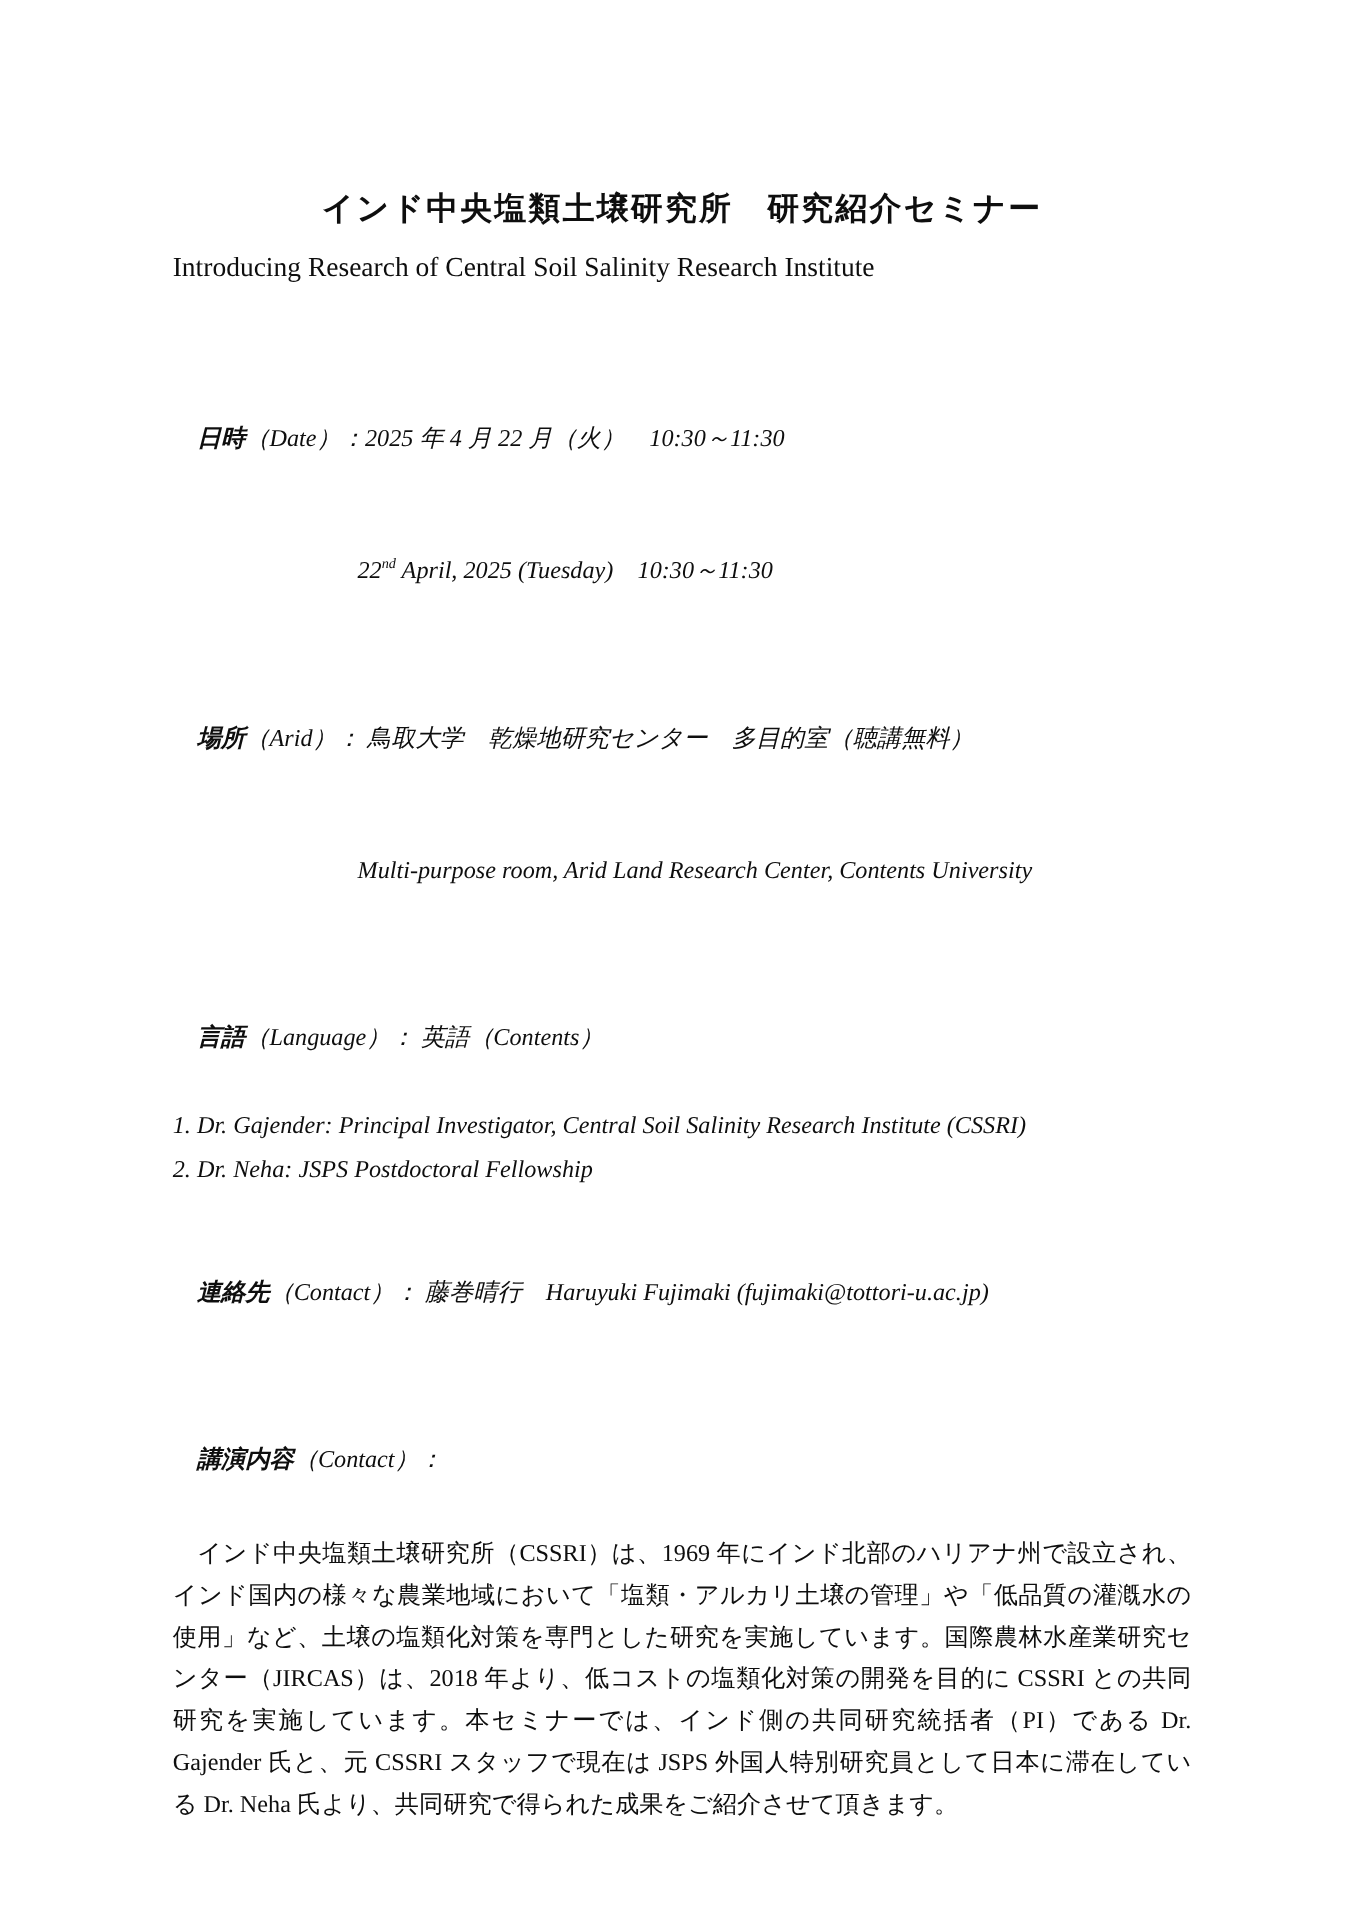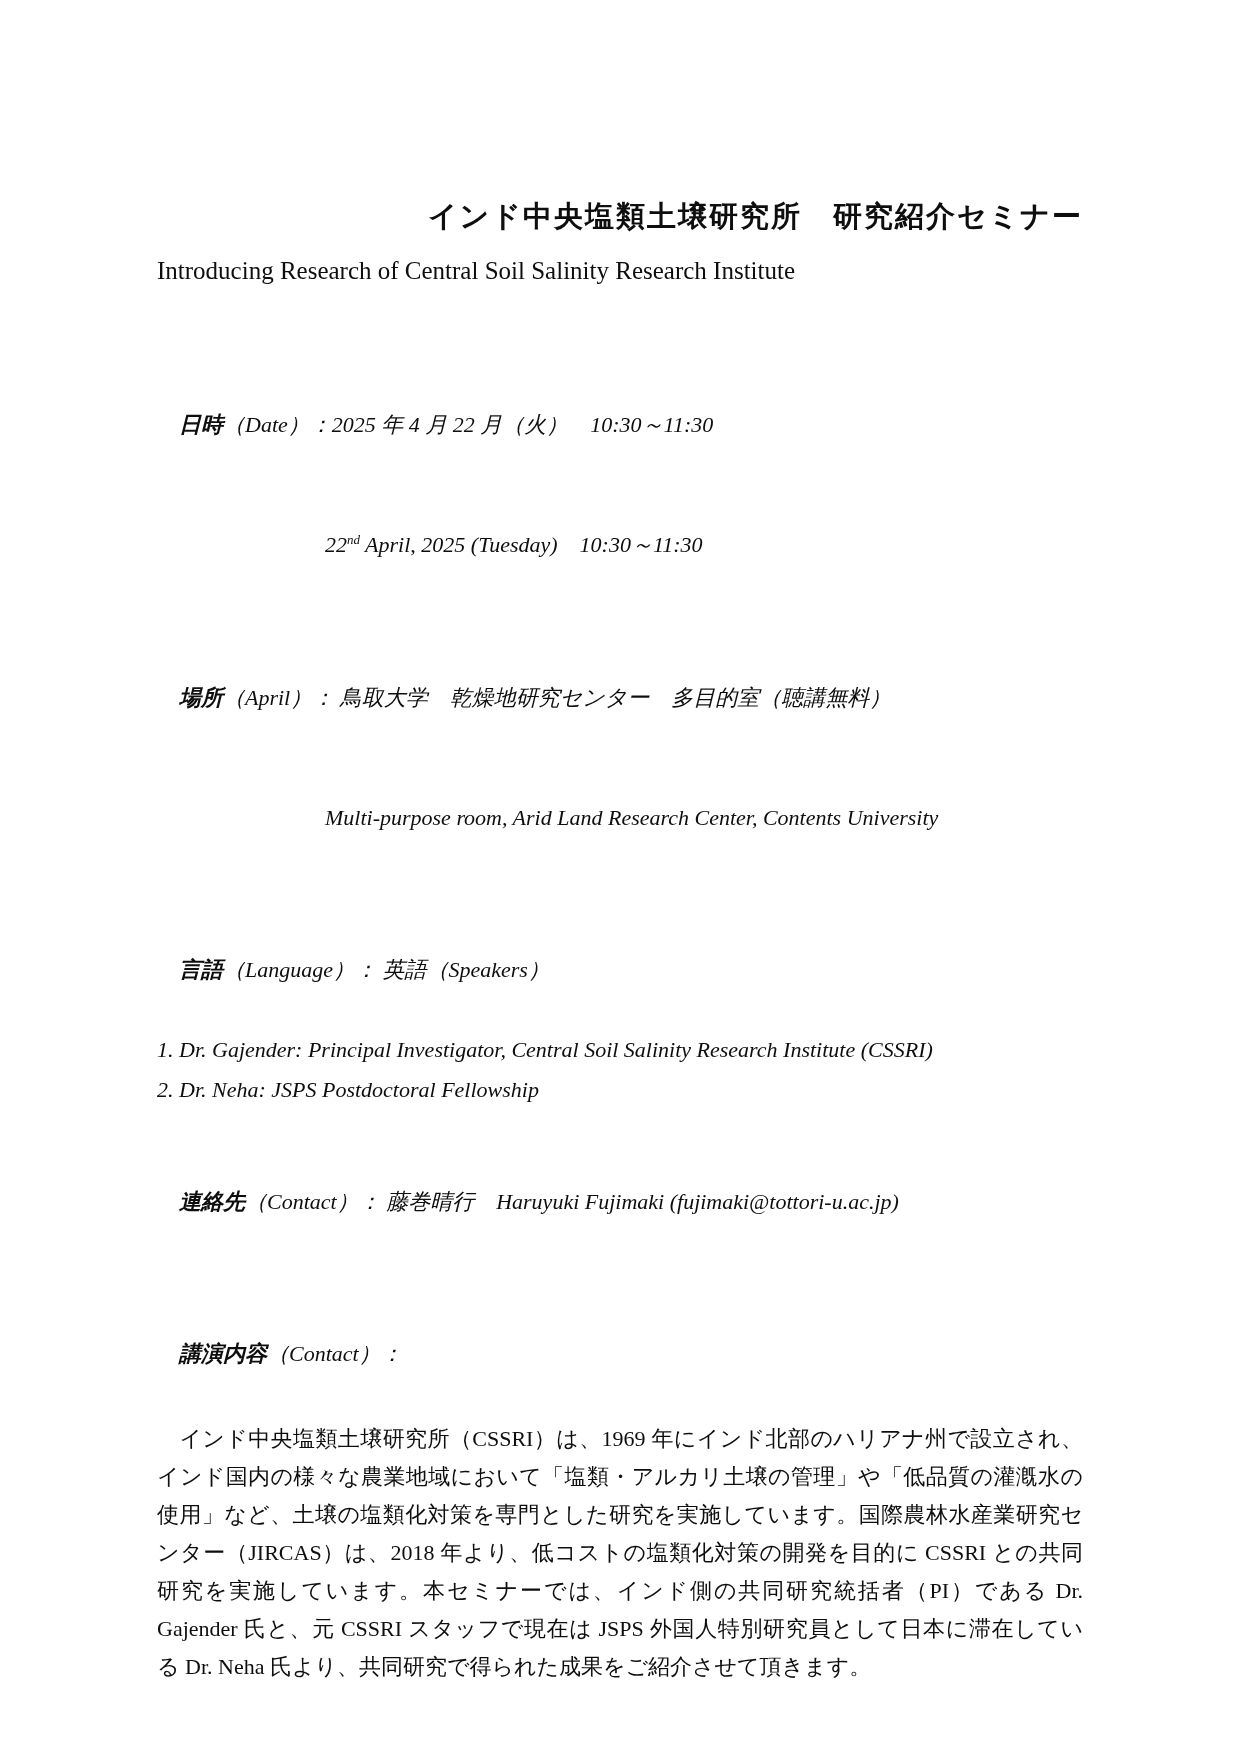--- a/index.html
+++ b/index.html
@@ -9,27 +9,26 @@
     height: 1754px;
     margin: 0 auto;
     background: #ffffff;
     color: #0e0e0e;
     box-sizing: border-box;
     padding: 170px 157px 0 157px;
     font-family: "Liberation Serif", "DejaVu Serif", serif;
     overflow: hidden;
   }
   .title-ja {
-    text-align: right;
+    text-align: center;
     font-family: "Liberation Sans", "DejaVu Sans", sans-serif;
     font-weight: 700;
     font-size: 29px;
     letter-spacing: 2px;
     white-space: pre-wrap;
-    margin-top: 27px;
   }
   .title-en {
     text-align: left;
     font-size: 25px;
     margin-top: 20px;
     white-space: pre-wrap;
   }
   .field-line {
     font-size: 22px;
     line-height: 40px;
@@ -66,28 +65,28 @@
   <div class="title-en">Introducing Research of Central Soil Salinity Research Institute</div>
 
   <div class="field-line sec-datetime">
     <span class="label-bold">日時</span><span>（Date）：</span><span>2025 年 4 月 22 月（火）　10:30～11:30</span>
   </div>
   <div class="field-line sub-indent">
     <span>22</span><span class="sup">nd</span><span> April, 2025 (Tuesday)    10:30～11:30</span>
   </div>
 
   <div class="field-line sec-place">
-    <span class="label-bold">場所</span><span>（April）： </span><span>鳥取大学　乾燥地研究センター　多目的室（聴講無料）</span>
+    <span class="label-bold">場所</span><span>（Arid）： </span><span>鳥取大学　乾燥地研究センター　多目的室（聴講無料）</span>
   </div>
   <div class="field-line sub-indent">
     <span>Multi-purpose room, Arid Land Research Center, Contents University</span>
   </div>
 
   <div class="field-line sec-language">
-    <span class="label-bold">言語</span><span>（Language）： </span><span>英語（Speakers）</span>
+    <span class="label-bold">言語</span><span>（Language）： </span><span>英語（Contents）</span>
   </div>
 
   <div class="field-line">1. Dr. Gajender: Principal Investigator, Central Soil Salinity Research Institute (CSSRI)</div>
   <div class="field-line">2. Dr. Neha: JSPS Postdoctoral Fellowship</div>
 
   <div class="field-line sec-contact">
     <span class="label-bold">連絡先</span><span>（Contact）： </span><span>藤巻晴行　Haruyuki Fujimaki (fujimaki@tottori-u.ac.jp)</span>
   </div>
 
   <div class="field-line sec-contents">

